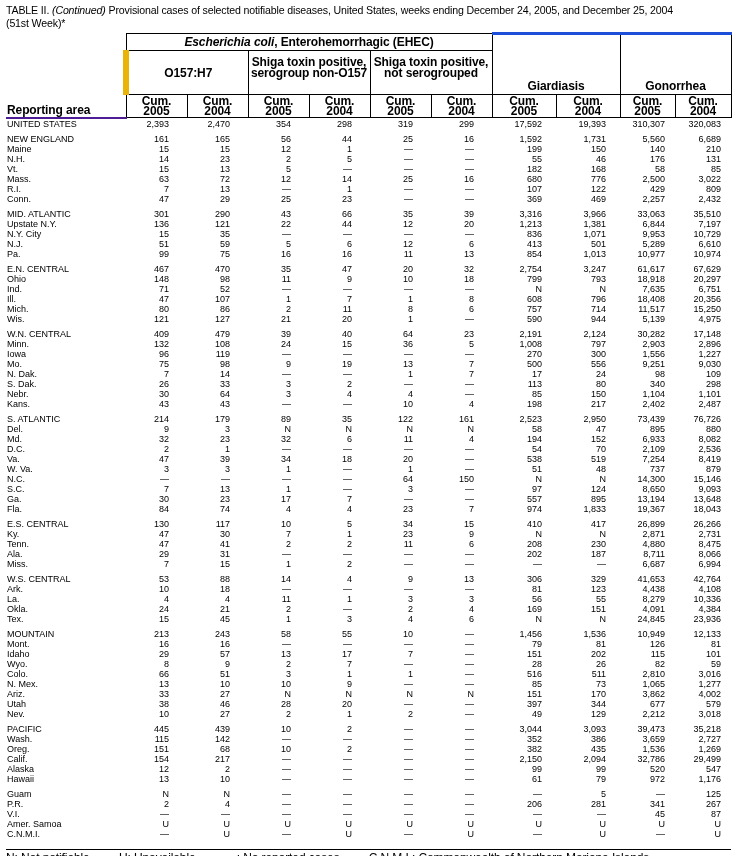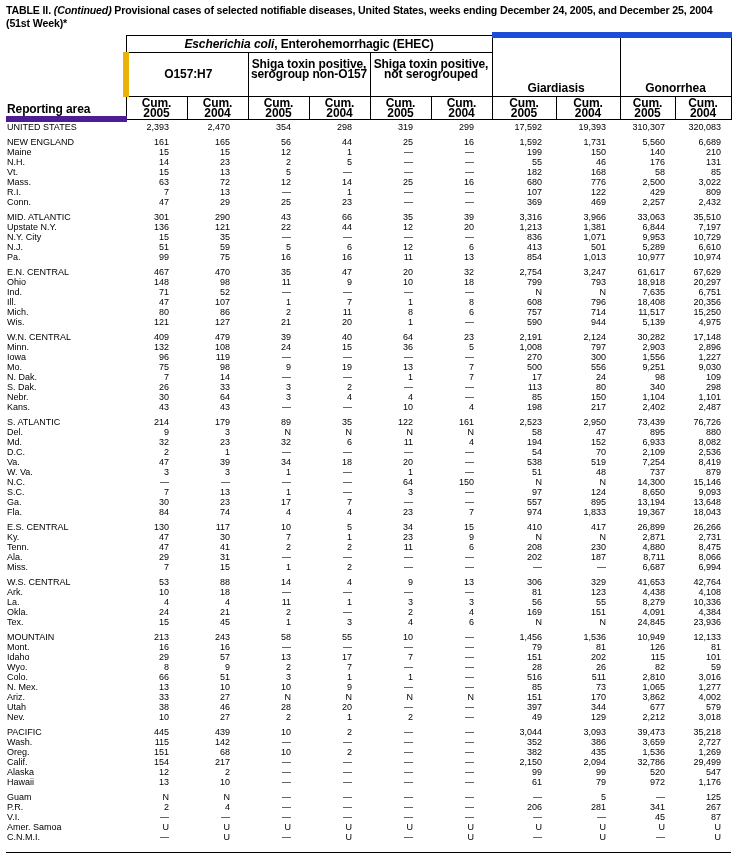--- a/index.html
+++ b/index.html
@@ -4,34 +4,34 @@
 <style>
   html, body { margin: 0; padding: 0; background: #ffffff; }
   body {
     width: 735px; height: 856px; overflow: hidden;
     font-family: "Liberation Sans", sans-serif; color: #000;
     -webkit-font-smoothing: antialiased;
   }
   .page { padding: 4px 4px 0 6px; }
 
   
-  .title { font-size: 10.6px; font-weight: bold; line-height: 12.5px; letter-spacing: -0.15px; }
+  .title { font-size: 10.6px; font-weight: normal; line-height: 12.5px; letter-spacing: -0.15px; }
   .title .it { font-style: italic; }
 
   
   table { border-collapse: collapse; table-layout: fixed; width: 725px; margin-top: 3px; }
   td { padding: 0; font-size: 9px; line-height: 10px; vertical-align: bottom; overflow: hidden; }
 
   
   thead td { font-weight: bold; font-size: 12px; text-align: center; letter-spacing: -0.1px; }
   td.ra { text-align: left; vertical-align: bottom; padding-left: 1px; padding-bottom: 2px;
-          border-bottom: 6px solid #4c1d95; }
+          border-bottom: 2px solid #4c1d95; }
   td.ehec { border: 1px solid #000; height: 16px; vertical-align: middle; }
   td.ehec .it { font-style: italic; }
-  td.grp2 { border-top: 6px solid #1d4ed8; border-right: 1px solid #000; border-left: 1px solid #000;
+  td.grp2 { border-top: 3px solid #1d4ed8; border-right: 1px solid #000; border-left: 1px solid #000;
             vertical-align: bottom; padding-bottom: 3px; }
   td.sg { border-right: 1px solid #000; vertical-align: bottom; white-space: pre-line;
           line-height: 10.5px; height: 27px; padding-bottom: 16px; }
   td.sg1 { border-left: 6px solid #eab308; }
   td.cum { border: 1px solid #000; white-space: pre-line; line-height: 10px;
            height: 22px; vertical-align: middle; }
 
   
   tbody td.lbl { text-align: left; white-space: nowrap; padding-left: 1px; }
   tbody td.num { text-align: right; padding-right: 18px; white-space: nowrap; }

